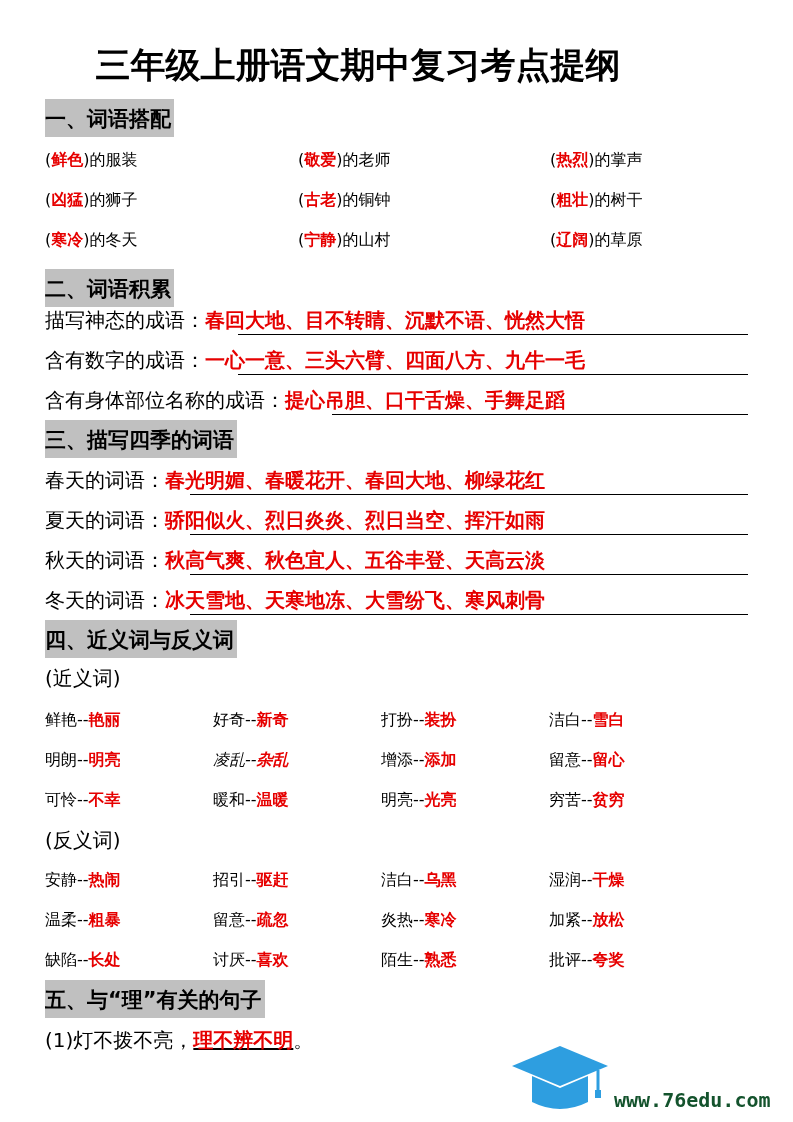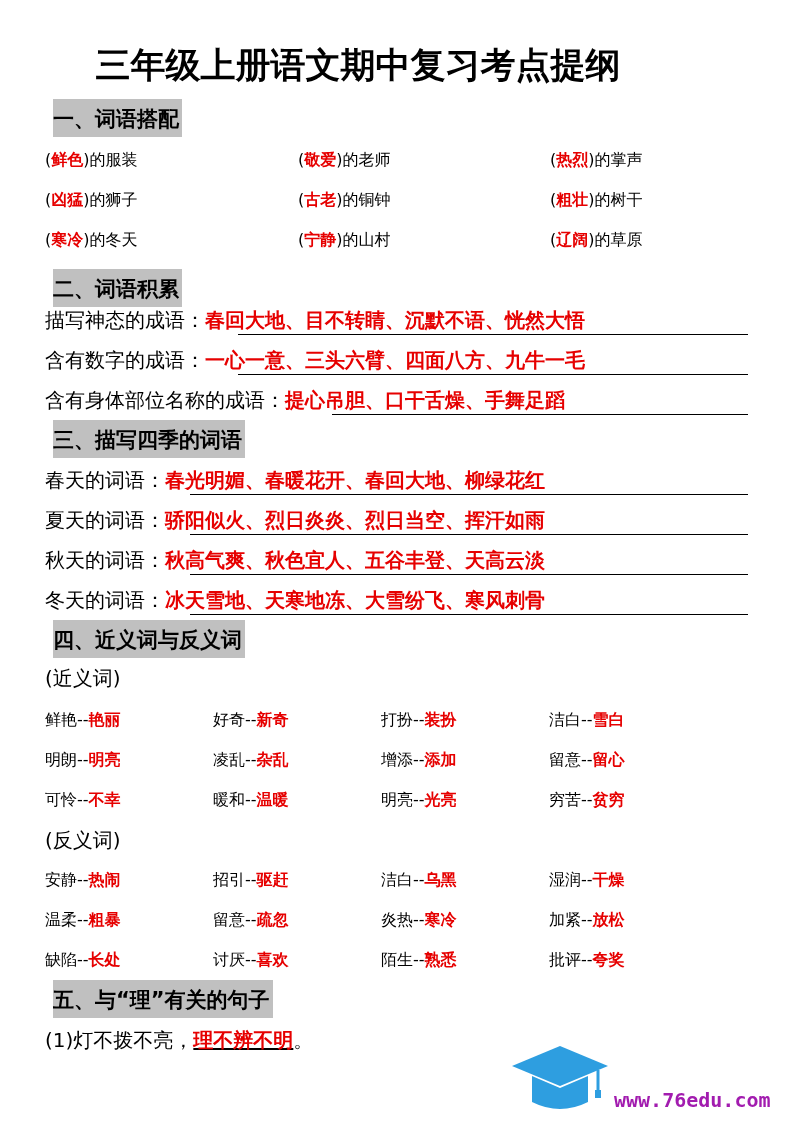--- a/index.html
+++ b/index.html
@@ -1,28 +1,28 @@
 <!DOCTYPE html>
 <html><head>
 <meta charset="utf-8">
 <style>
   html, body { margin:0; padding:0; background:#fff; }
   body { width:793px; height:1122px; position:relative; overflow:hidden;
          font-family:"DejaVu Sans","Liberation Sans",sans-serif; color:#000; }
   .title { position:absolute; top:42px; left:0; width:716px; text-align:center;
            font-size:35px; font-weight:bold; letter-spacing:0px; }
   .sec { position:absolute; left:45px; height:38px; background:#c0c0c0;
-         font-size:21px; font-weight:bold; line-height:40px; padding:0 3px 0 0;margin-left:8px; }
+         font-size:21px; font-weight:bold; line-height:40px; padding:0 3px 0 0; }
   .row { position:absolute; left:45px; font-size:20px; height:30px; line-height:30px; white-space:nowrap; }
   .red { color:#e60000; font-weight:bold; }
   .col { position:absolute; font-size:16px; line-height:30px; white-space:nowrap; }
   .uline { position:absolute; height:1px; background:#000; }
   .logo { position:absolute; left:510px; top:1044px; width:280px; height:70px; }
   .logo-text { position:absolute; left:104px; top:-2px; font-size:38px; font-weight:bold; color:#ec5a8a; letter-spacing:2px; }
-  .logo-url { position:absolute; left:104px; top:44px; font-size:20px; font-weight:bold; color:#a21caf; font-family:"DejaVu Sans Mono","Liberation Mono",monospace; }
+  .logo-url { position:absolute; left:104px; top:44px; font-size:20px; font-weight:bold; color:#14532d; font-family:"DejaVu Sans Mono","Liberation Mono",monospace; }
 </style>
 </head>
 <body>
 
 <div class="title">三年级上册语文期中复习考点提纲</div>
 
 <div class="sec" style="top:99px;">一、词语搭配</div>
 
 <div id="s1grid">
     <div class="col" style="left:45px;top:145px;"><span>(</span><span class="red">鲜色</span><span>)</span><span>的服装</span></div>
@@ -59,21 +59,21 @@
   </div>
 
 <div class="sec" style="top:620px;">四、近义词与反义词</div>
 <div class="row" style="top:663px;">(近义词)</div>
 <div id="syn">
     <div class="col" style="left:45px;top:705px;"><span>鲜艳--</span><span class="red">艳丽</span></div>
     <div class="col" style="left:213px;top:705px;"><span>好奇--</span><span class="red">新奇</span></div>
     <div class="col" style="left:381px;top:705px;"><span>打扮--</span><span class="red">装扮</span></div>
     <div class="col" style="left:549px;top:705px;"><span>洁白--</span><span class="red">雪白</span></div>
     <div class="col" style="left:45px;top:745px;"><span>明朗--</span><span class="red">明亮</span></div>
-    <div class="col" style="left:213px;top:745px;"><span>凌乱--</span><span class="red">杂乱</span></div>
+    <div class="col" style="left:213px;top:745px;font-style:italic;"><span>凌乱--</span><span class="red">杂乱</span></div>
     <div class="col" style="left:381px;top:745px;"><span>增添--</span><span class="red">添加</span></div>
     <div class="col" style="left:549px;top:745px;"><span>留意--</span><span class="red">留心</span></div>
     <div class="col" style="left:45px;top:785px;"><span>可怜--</span><span class="red">不幸</span></div>
     <div class="col" style="left:213px;top:785px;"><span>暖和--</span><span class="red">温暖</span></div>
     <div class="col" style="left:381px;top:785px;"><span>明亮--</span><span class="red">光亮</span></div>
     <div class="col" style="left:549px;top:785px;"><span>穷苦--</span><span class="red">贫穷</span></div>
   </div>
 <div class="row" style="top:825px;">(反义词)</div>
 <div id="ant">
     <div class="col" style="left:45px;top:865px;"><span>安静--</span><span class="red">热闹</span></div>

